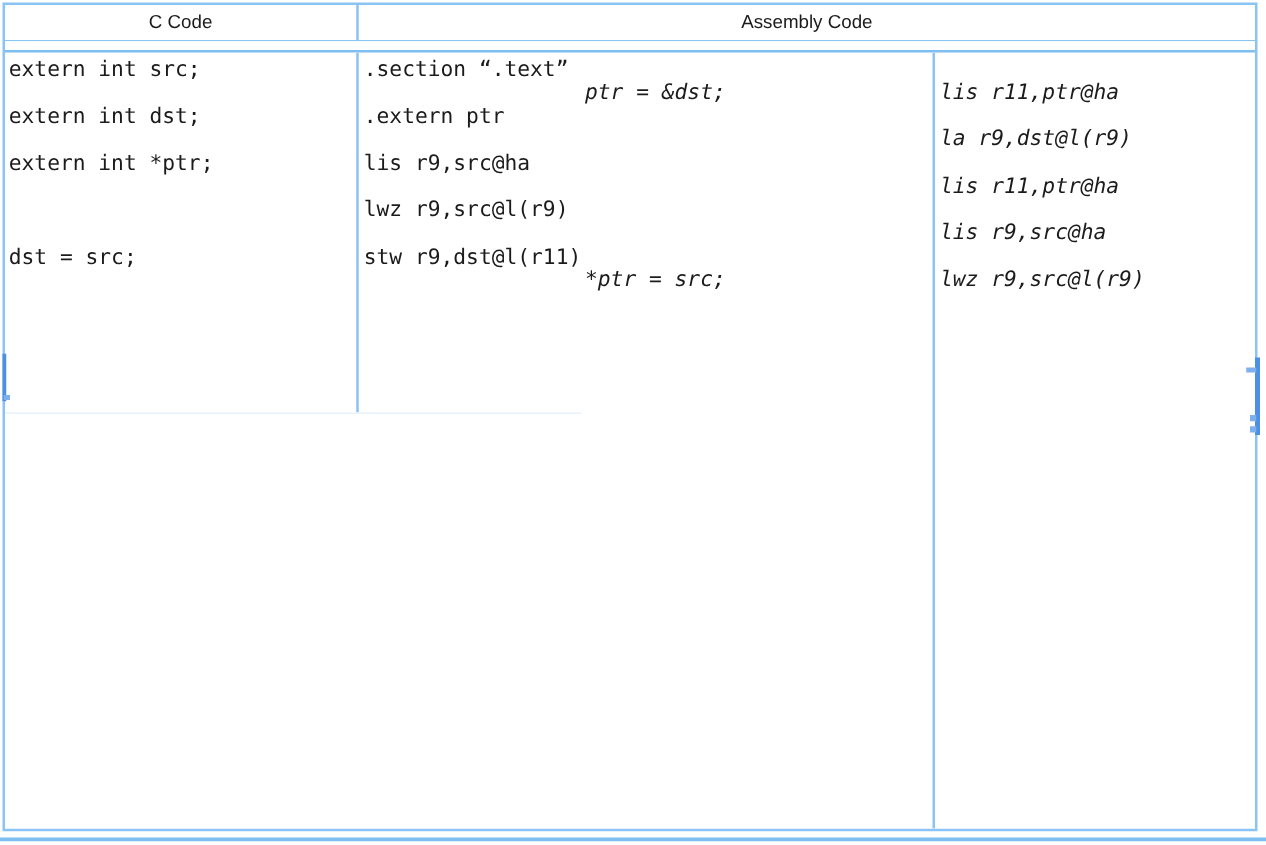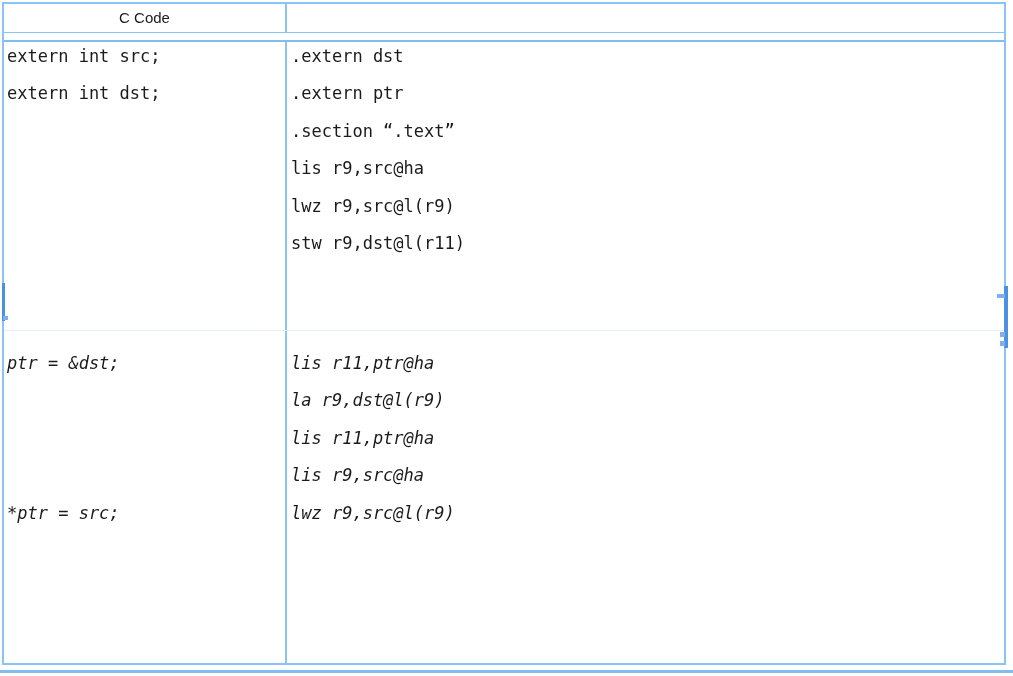--- a/index.html
+++ b/index.html
@@ -60,21 +60,21 @@
   .double-rule {
     height: 9px;
     flex: none;
     box-sizing: border-box;
     border-bottom: 2.5px solid var(--rule-blue);
     background: #ffffff;
   }
   .body-rows {
     flex: 1;
     display: flex;
-    flex-direction: column;
+    flex-direction: row;
     overflow: hidden;
   }
   .trow {
     display: flex;
     box-sizing: border-box;
     overflow: hidden;
   }
   .trow.r0 {
     height: 289px;
     flex: none;
@@ -135,36 +135,40 @@
 <body>
 
 <div class="page">
 
   <div class="table">
 
     <div class="header-row">
       <div class="hcell c">
         <span>C Code</span>
       </div>
+      <div class="hcell asm">
+        <span>Assembly Code</span>
+      </div>
     </div>
 
     <div class="double-rule"></div>
 
     <div class="body-rows">
 
       <div class="trow r0">
         <div class="cell c">
           <div class="code-line">extern int src;</div>
           <div class="code-line">extern int dst;</div>
-          <div class="code-line"></div>
+          <div class="code-line">extern int *ptr;</div>
+          <div class="code-line"></div>
+          <div class="code-line">dst = src;</div>
         </div>
         <div class="cell asm">
-          <div class="code-line">.extern dst</div>
+          <div class="code-line">.section “.text”</div>
           <div class="code-line">.extern ptr</div>
-          <div class="code-line">.section “.text”</div>
           <div class="code-line">lis r9,src@ha</div>
           <div class="code-line">lwz r9,src@l(r9)</div>
           <div class="code-line tight">stw r9,dst@l(r11)</div>
         </div>
       </div>
 
       <div class="trow r1">
         <div class="cell c">
           <div class="code-line">ptr = &amp;dst;</div>
           <div class="code-line"></div>

